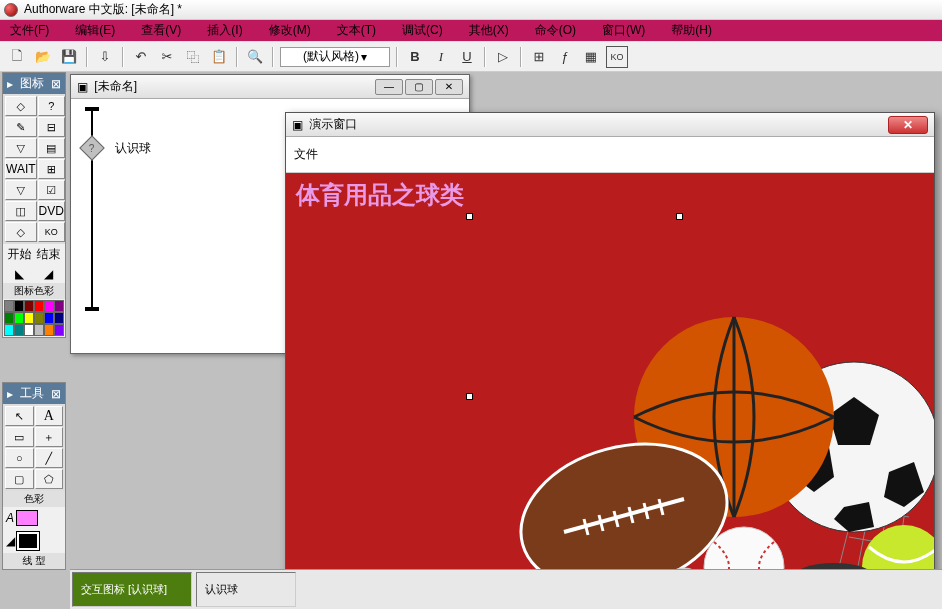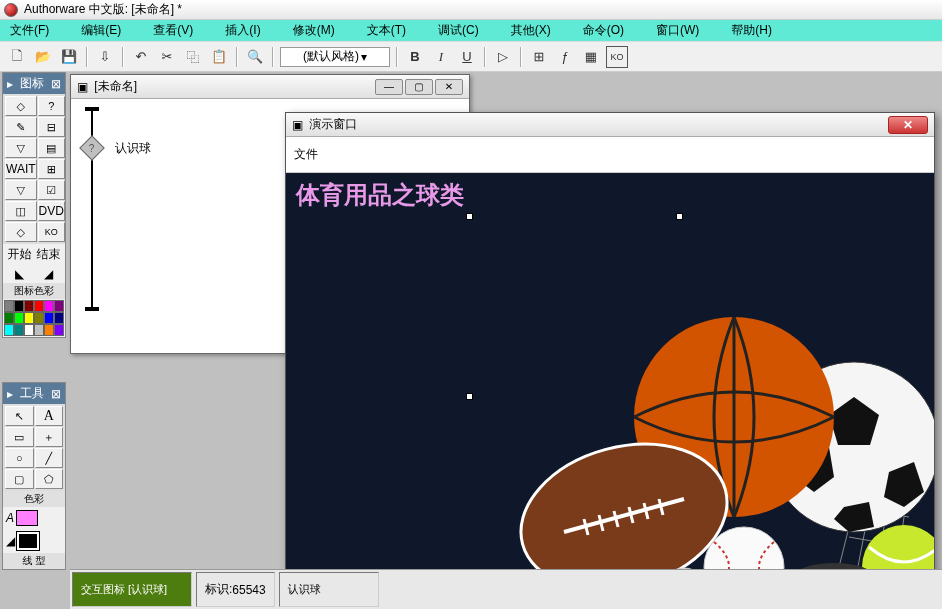--- a/index.html
+++ b/index.html
@@ -1,19 +1,19 @@
 <!DOCTYPE html>
 <html><head>
 <meta charset="utf-8">
 <style>
 *{box-sizing:border-box;margin:0;padding:0;font-family:"Microsoft YaHei",SimSun,sans-serif;font-size:12px;user-select:none}
 body{background:#fff;width:942px;height:609px;overflow:hidden;position:relative}
 .titlebar{height:20px;background:linear-gradient(#fff,#e8e8e8);border-bottom:1px solid #ccc;display:flex;align-items:center;padding:0 4px;gap:6px}
 .app-icon{width:14px;height:14px;border-radius:50%;background:radial-gradient(circle at 30% 30%,#ff6b6b,#8b0000);border:1px solid #666}
-.menubar{height:22px;background:#5eead4;border-bottom:1px solid #ddd;display:flex;align-items:flex-end;padding:0 4px;gap:20px}
+.menubar{height:22px;background:#be185d;border-bottom:1px solid #ddd;display:flex;align-items:flex-end;padding:0 4px;gap:14px}
 .menubar span{padding:2px 6px;cursor:default}
 .toolbar{height:30px;background:#f0f0f0;border-bottom:1px solid #ccc;display:flex;align-items:center;padding:0 6px;gap:4px}
 .tbtn{width:22px;height:22px;display:flex;align-items:center;justify-content:center;border:1px solid transparent;font-size:13px;color:#333;cursor:default}
 .tsep{width:2px;height:20px;border-left:1px solid #aaa;border-right:1px solid #fff;margin:0 2px}
 .style-select{height:20px;border:1px solid #999;background:#fff;padding:0 22px;min-width:110px;display:flex;align-items:center;justify-content:space-between}
 .workspace{position:absolute;top:72px;left:0;right:0;bottom:0;background:#c0c0c0}
 .icon-palette{position:absolute;left:2px;top:0;width:64px}
 .palette-panel{background:#f0f0f0;border:1px solid #888;margin-bottom:2px}
 .palette-title{background:#5a7a9a;color:#fff;font-size:11px;padding:2px 4px;display:flex;justify-content:space-between;align-items:center}
 .icon-grid{display:grid;grid-template-columns:1fr 1fr;gap:1px;padding:2px;background:#ddd}
@@ -29,21 +29,21 @@
 .flowline{position:absolute;left:20px;top:10px;width:2px;height:200px;background:#000}
 .flow-start{position:absolute;left:14px;top:8px;width:14px;height:4px;background:#000}
 .flow-end{position:absolute;left:14px;top:208px;width:14px;height:4px;background:#000}
 .flow-node{position:absolute;left:12px;top:40px;display:flex;align-items:center;gap:8px}
 .node-icon{width:18px;height:18px;background:#c0c0c0;border:1px solid #666;transform:rotate(45deg);display:flex;align-items:center;justify-content:center}
 .node-icon span{transform:rotate(-45deg);font-size:10px;color:#555}
 .presentation-window{position:absolute;left:285px;top:40px;width:650px;height:480px;background:#fff;border:1px solid #555;box-shadow:3px 3px 8px rgba(0,0,0,.4)}
 .pres-title{height:24px;background:linear-gradient(#fafafa,#e0e0e0);border-bottom:1px solid #aaa;display:flex;align-items:center;padding:0 6px;gap:6px}
 .close-btn{margin-left:auto;width:40px;height:18px;background:linear-gradient(#e88,#c33);border:1px solid #a22;border-radius:3px;color:#fff;display:flex;align-items:center;justify-content:center;font-weight:bold}
 .pres-menu{height:36px;border-bottom:1px solid #ccc;padding:2px 8px;display:flex;align-items:center}
-.pres-canvas{position:relative;height:calc(100% - 44px);background:#0f172a;overflow:hidden}
+.pres-canvas{position:relative;height:calc(100% - 44px);background:#b91c1c;overflow:hidden}
 .pres-heading{position:absolute;left:10px;top:6px;font-size:24px;font-weight:bold;color:#e89ae8;font-family:SimHei,sans-serif}
 .sel-handle{position:absolute;width:7px;height:7px;background:#fff;border:1px solid #000}
 .balls-svg{position:absolute;right:0;bottom:0;width:500px;height:360px}
 .statusbar{position:absolute;left:70px;bottom:0;right:0;height:40px;background:#e8e8e8;border-top:1px solid #999;display:flex}
 .status-seg{border:1px inset #ccc;padding:2px 8px;margin:2px;display:flex;align-items:center;font-size:11px}
 .tool-palette{position:absolute;left:2px;top:310px;width:64px}
 </style>
 </head>
 <body>
 
@@ -279,20 +279,16 @@
           <circle cx="255" cy="340" r="2" fill="#ddd"></circle>
         <circle cx="250" cy="348" r="2" fill="#ddd"></circle>
           <circle cx="242" cy="350" r="2" fill="#ddd"></circle>
         <circle cx="258" cy="350" r="2" fill="#ddd"></circle>
       </svg>
     </div>
   </div>
 
   <div class="statusbar">
     <div class="status-seg" style="background:#4d7c0f;color:#fff;min-width:120px">交互图标 [认识球]</div>
-    <div class="status-seg">
-      <span>标识:</span>
-      <span>65543</span>
-    </div>
     <div class="status-seg" style="min-width:100px">认识球</div>
   </div>
 
 </div>
 
 </body></html>

